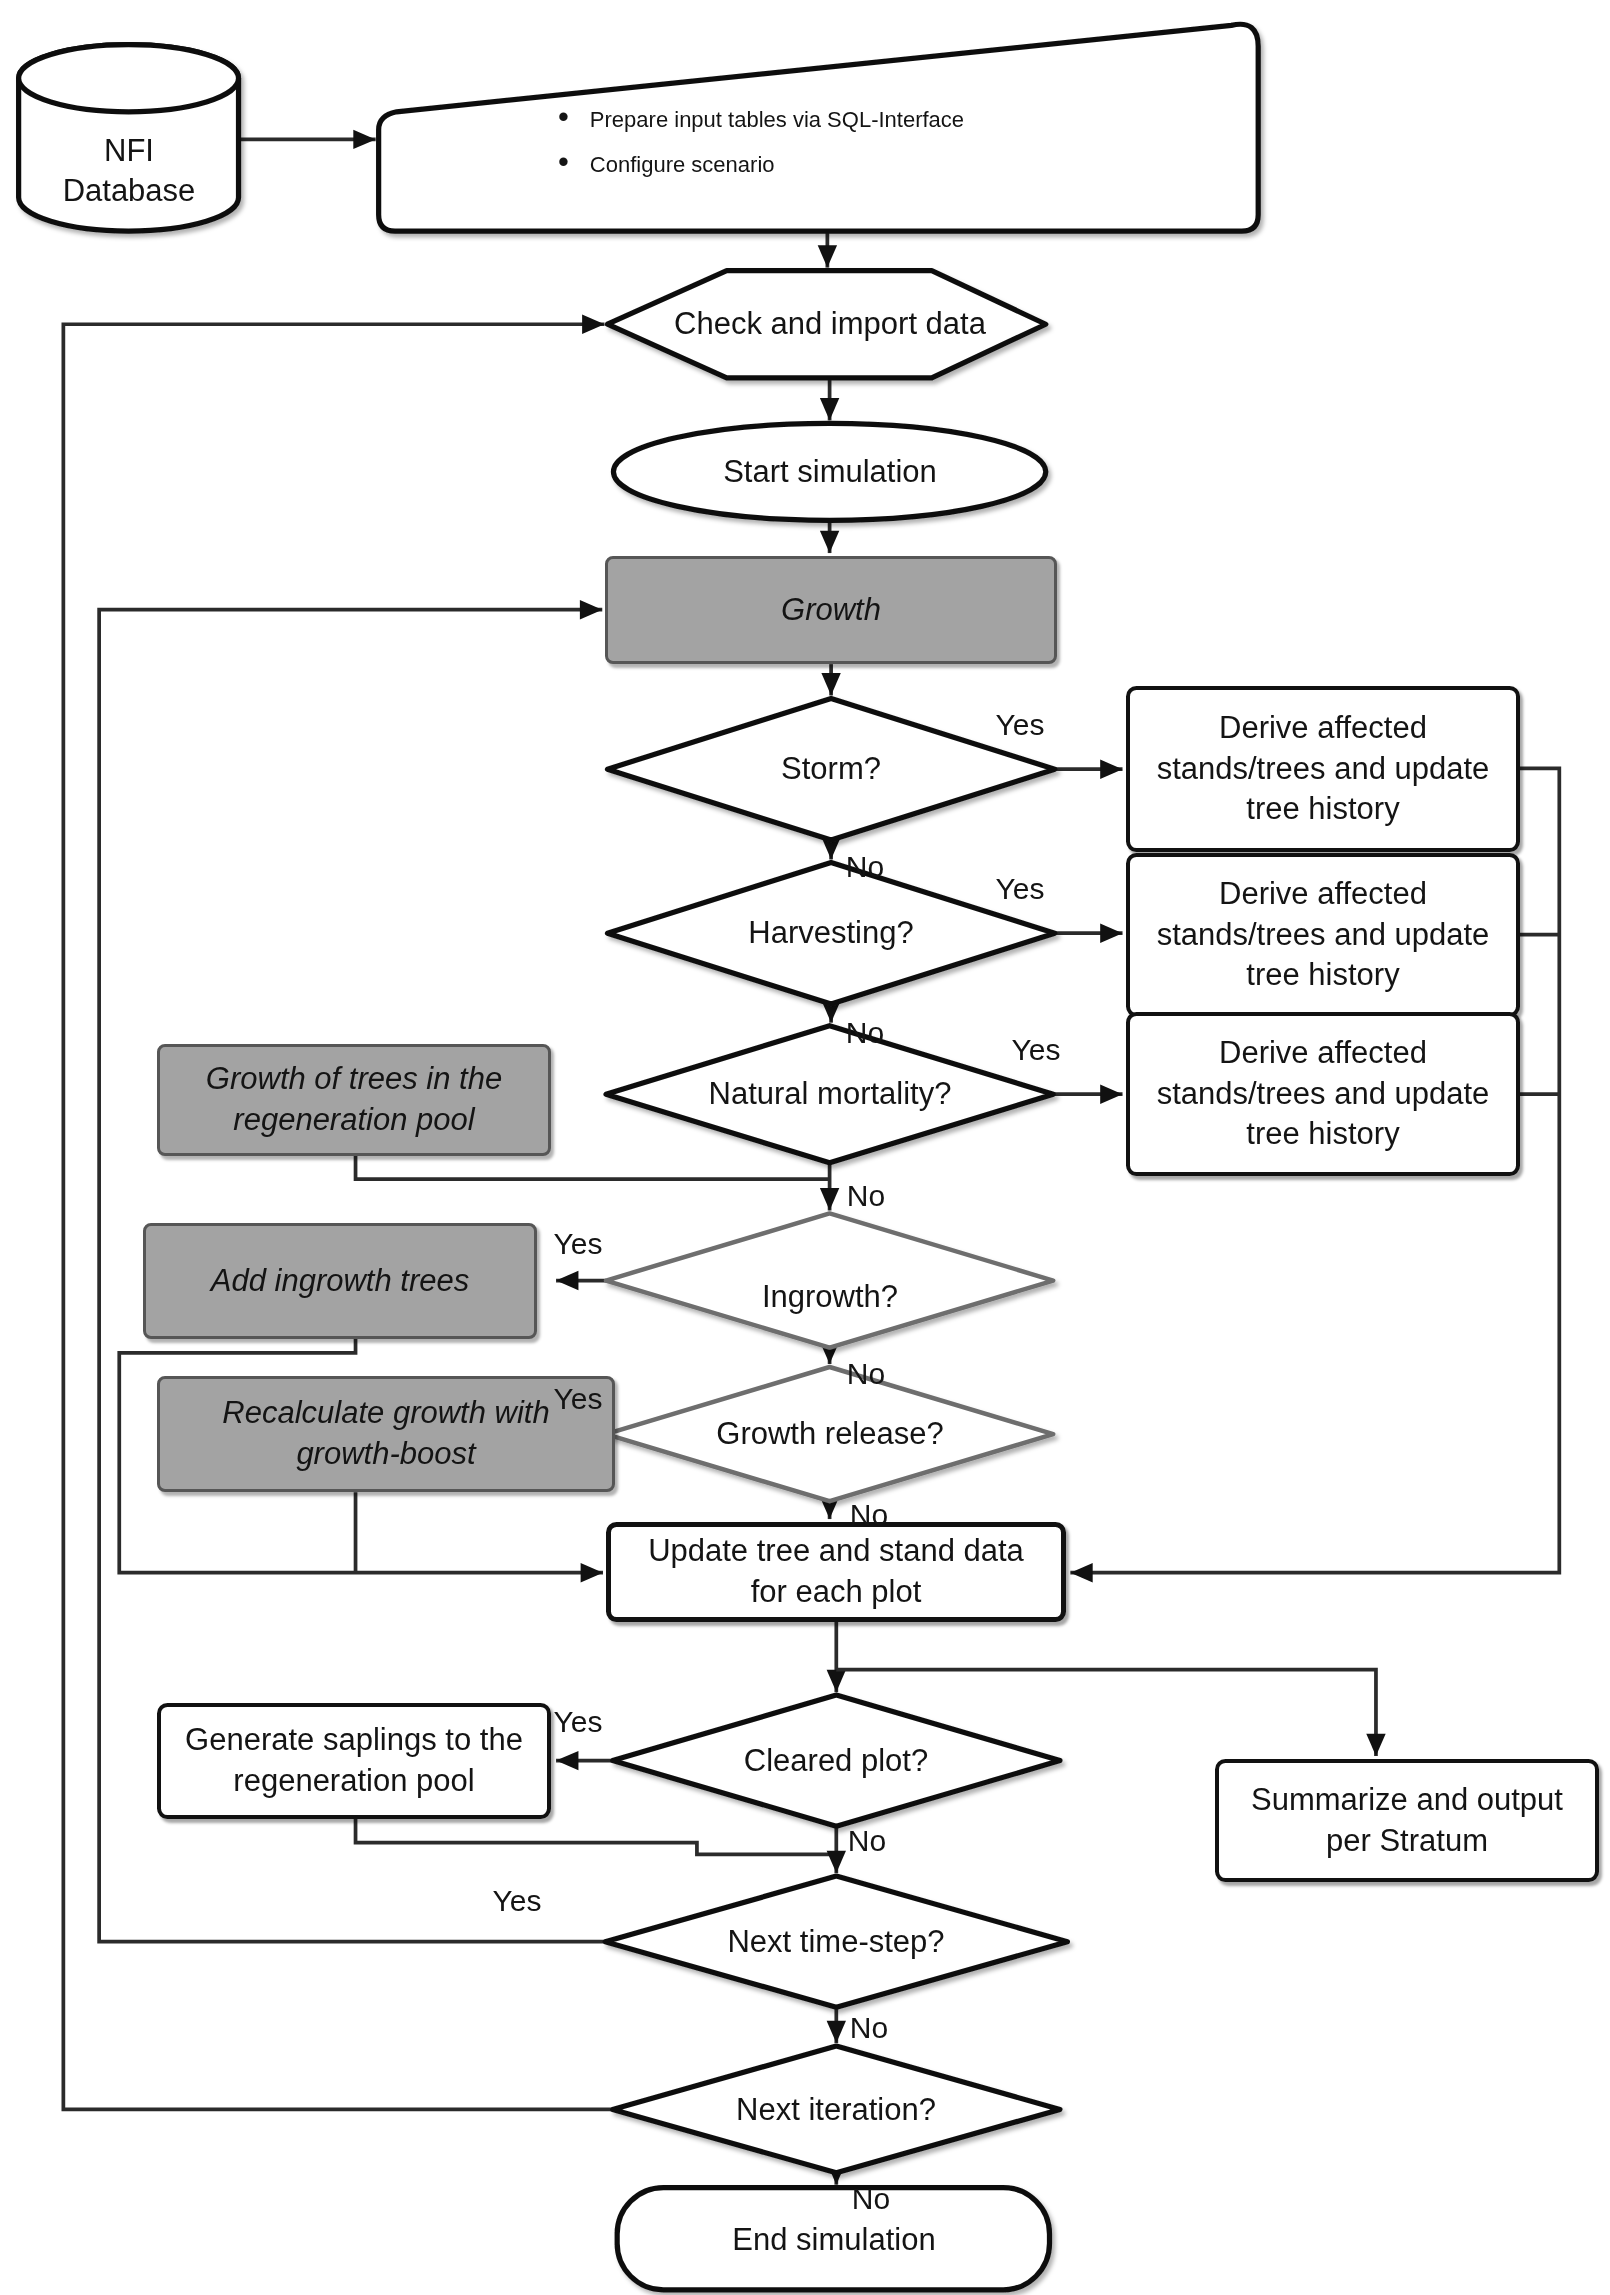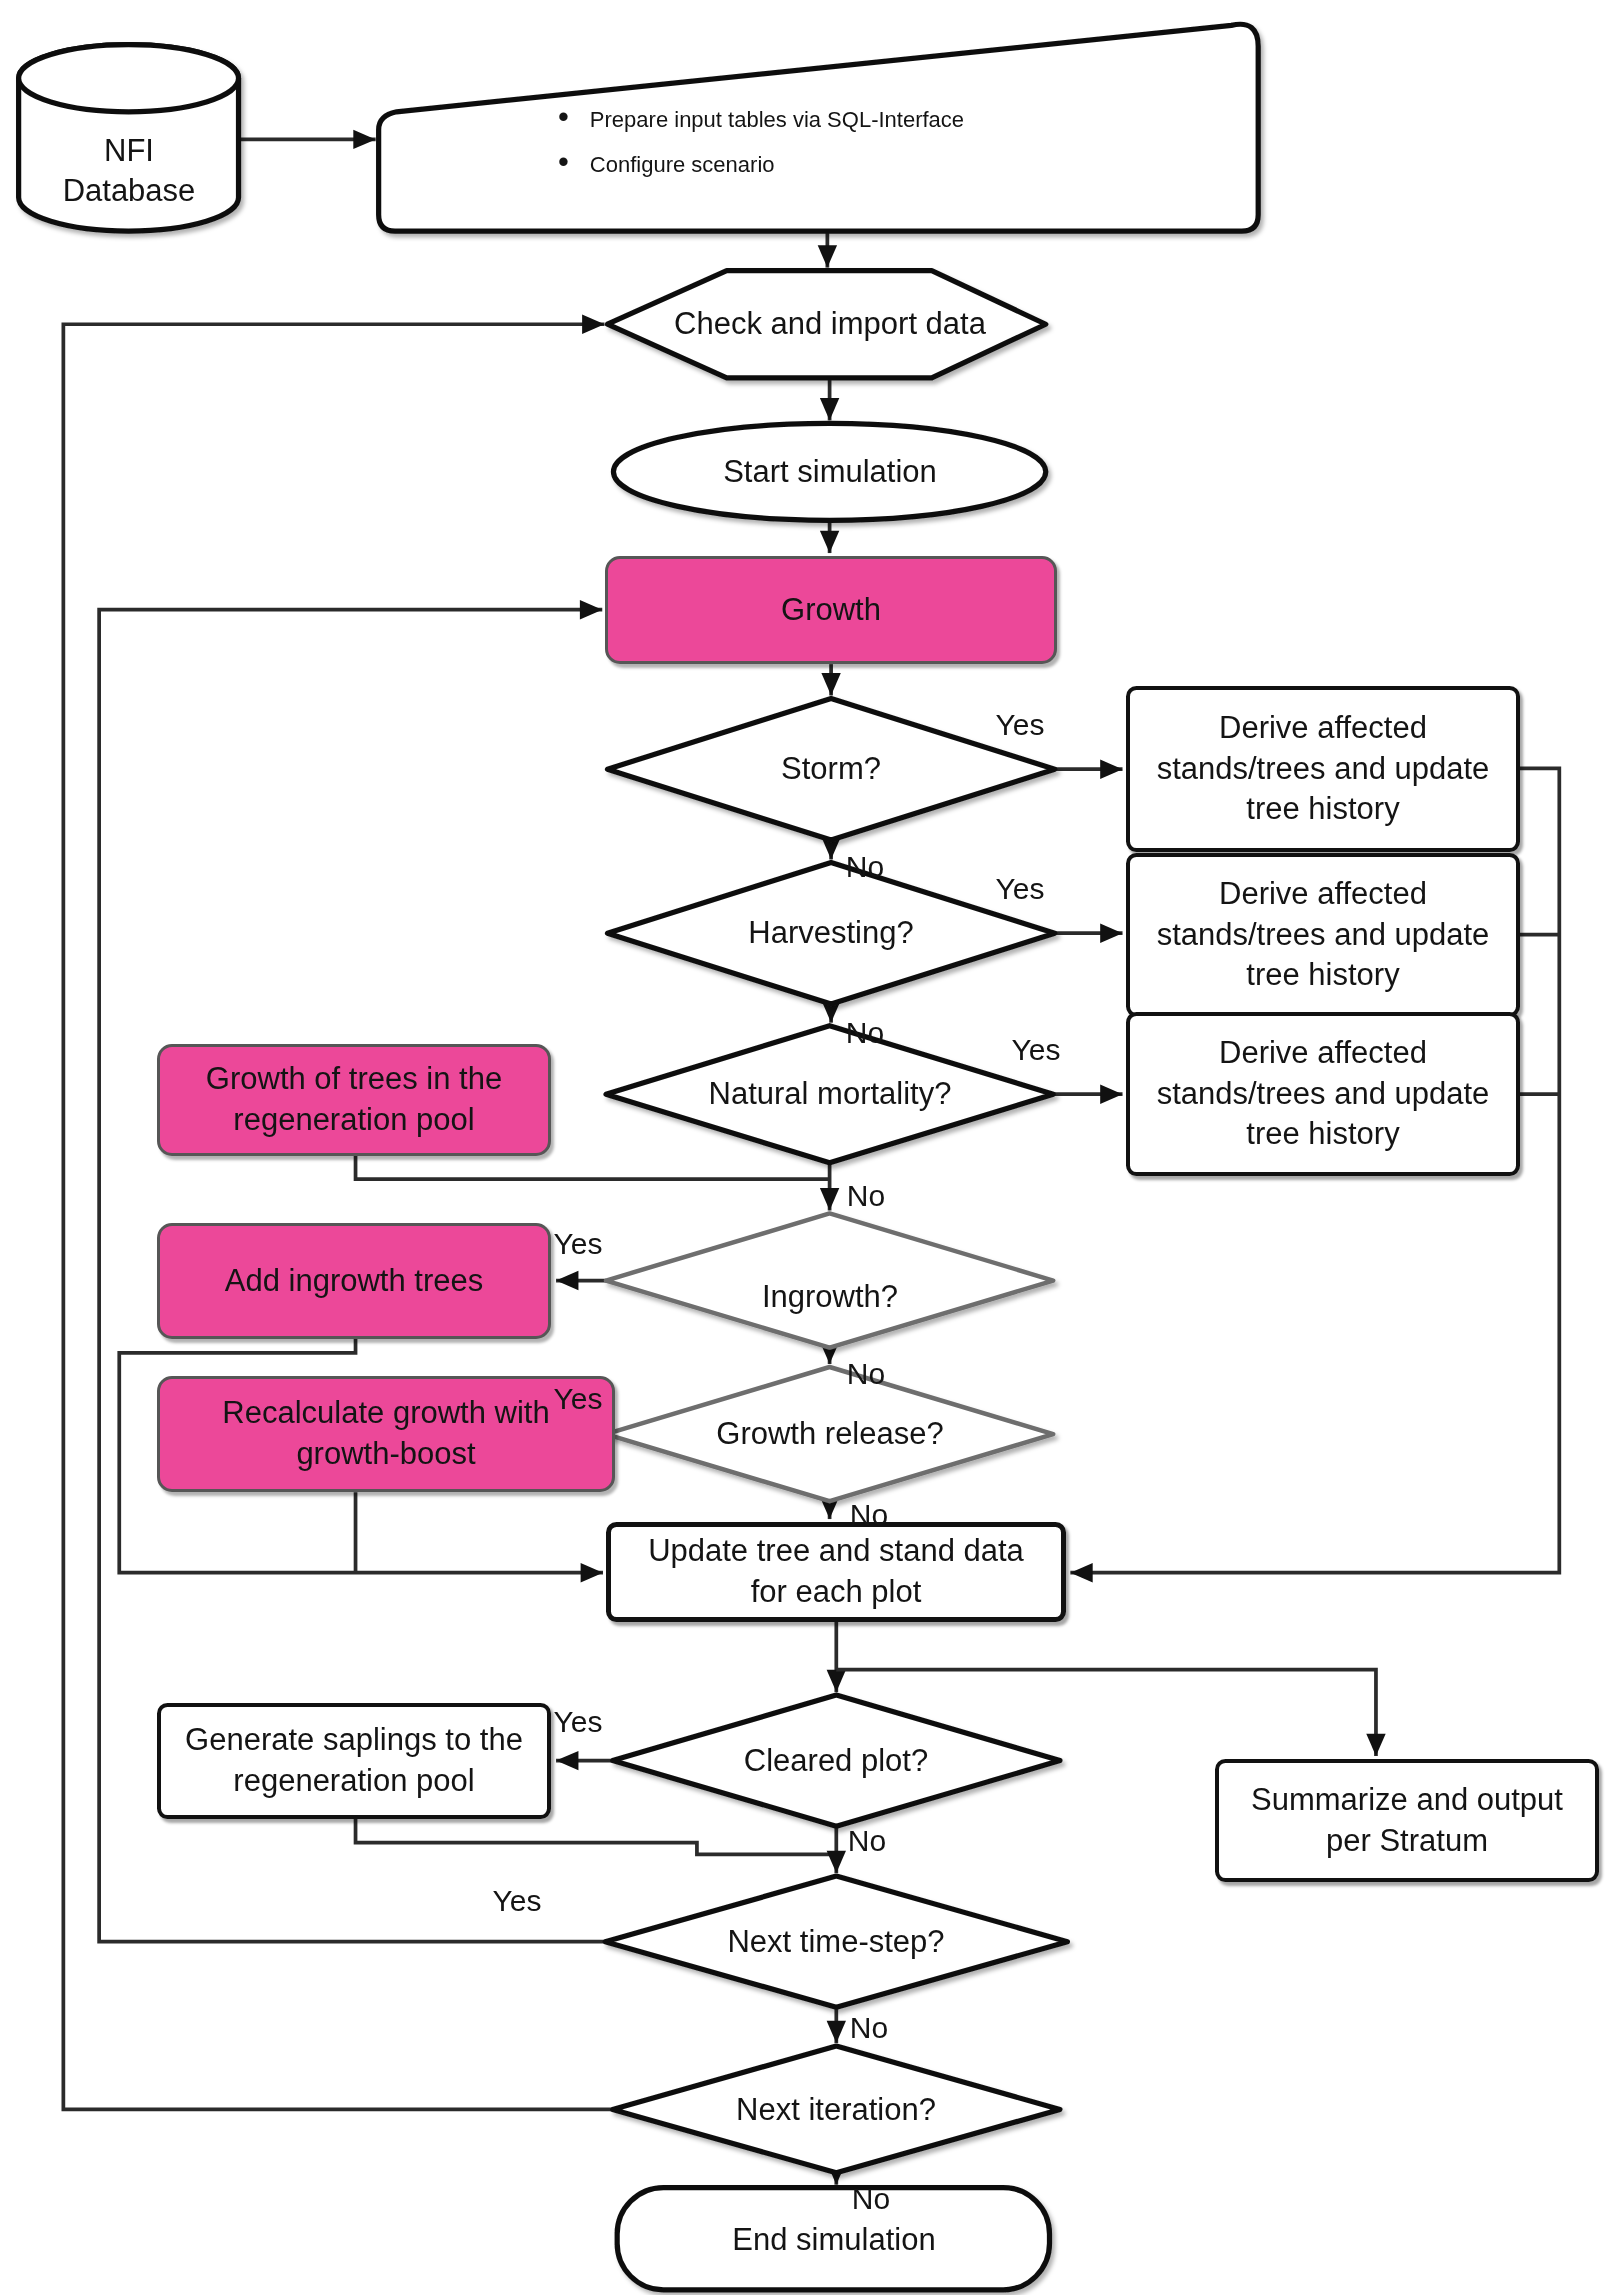--- a/index.html
+++ b/index.html
@@ -36,24 +36,25 @@
     font-size:31px;line-height:1.32;
     color:#141414;
   }
   .white-box{
     background:#ffffff;
     border:4.5px solid #111111;
     border-radius:10.4px;
     box-shadow:3px 3.7px 3px rgba(0,0,0,0.35);
   }
   .gray-box{
-    background:#ec4899;
+    background:#a3a3a3;
     border:3.7px solid #565656;
-    border-radius:15px;
+    border-radius:8px;
     box-shadow:3px 3.7px 3px rgba(0,0,0,0.3);
+    font-style:italic;
   }
   .bullets{
     position:absolute;
     left:558px;top:95px;
     font-size:22px;line-height:1.45;
     color:#141414;
   }
   .bullet-row{display:flex;align-items:baseline;}
   .bullet-row::before{
     content:"\2022";
@@ -151,21 +152,21 @@
 stands/trees and update
 tree history</div>
 
   <div class="rect-node white-box" style="left:1126px;top:1012px;width:394px;height:164px;">Derive affected
 stands/trees and update
 tree history</div>
 
   <div class="rect-node gray-box" style="left:157px;top:1044px;width:394px;height:112px;">Growth of trees in the
 regeneration pool</div>
 
-  <div class="rect-node gray-box" style="left:157px;top:1223px;width:394px;height:116px;">Add ingrowth trees</div>
+  <div class="rect-node gray-box" style="left:143px;top:1223px;width:394px;height:116px;">Add ingrowth trees</div>
 
   <div class="rect-node gray-box" style="left:157px;top:1376px;width:458px;height:116px;">Recalculate growth with
 growth-boost</div>
 
   <div class="rect-node white-box" style="left:606px;top:1522px;width:460px;height:100px;border-width:5.2px;">Update tree and stand data
 for each plot</div>
 
   <div class="rect-node white-box" style="left:157px;top:1703px;width:394px;height:116px;">Generate saplings to the
 regeneration pool</div>
 

